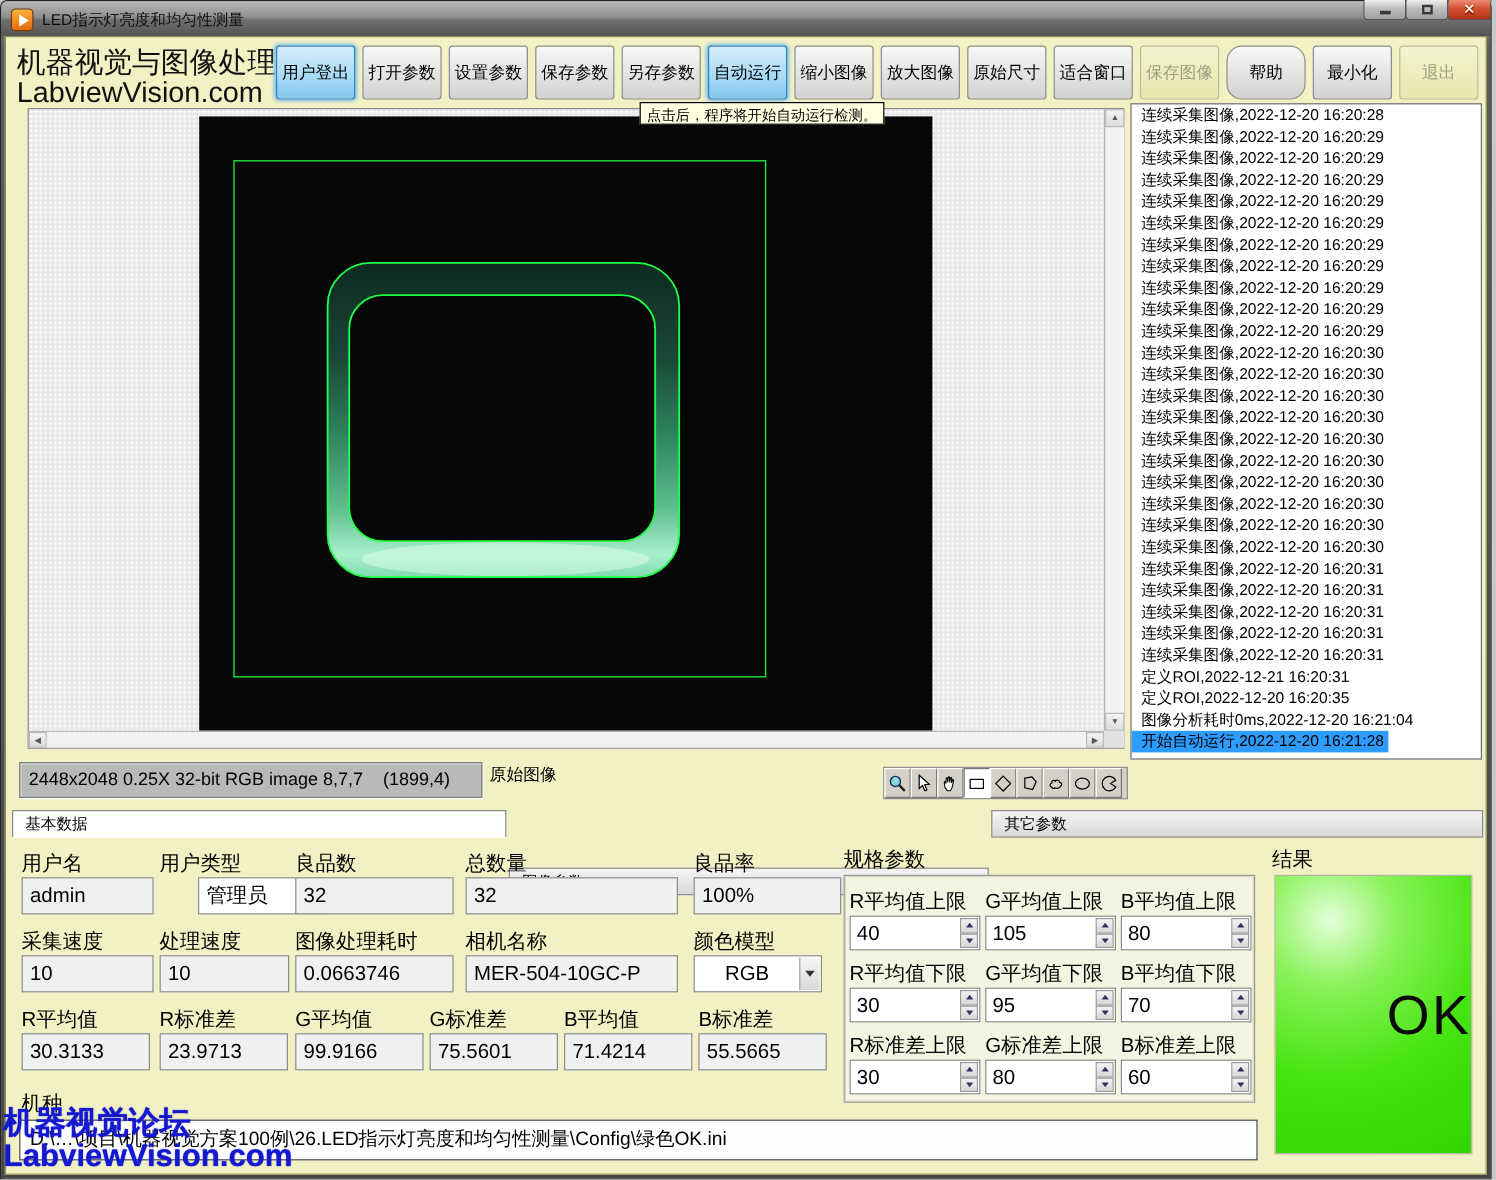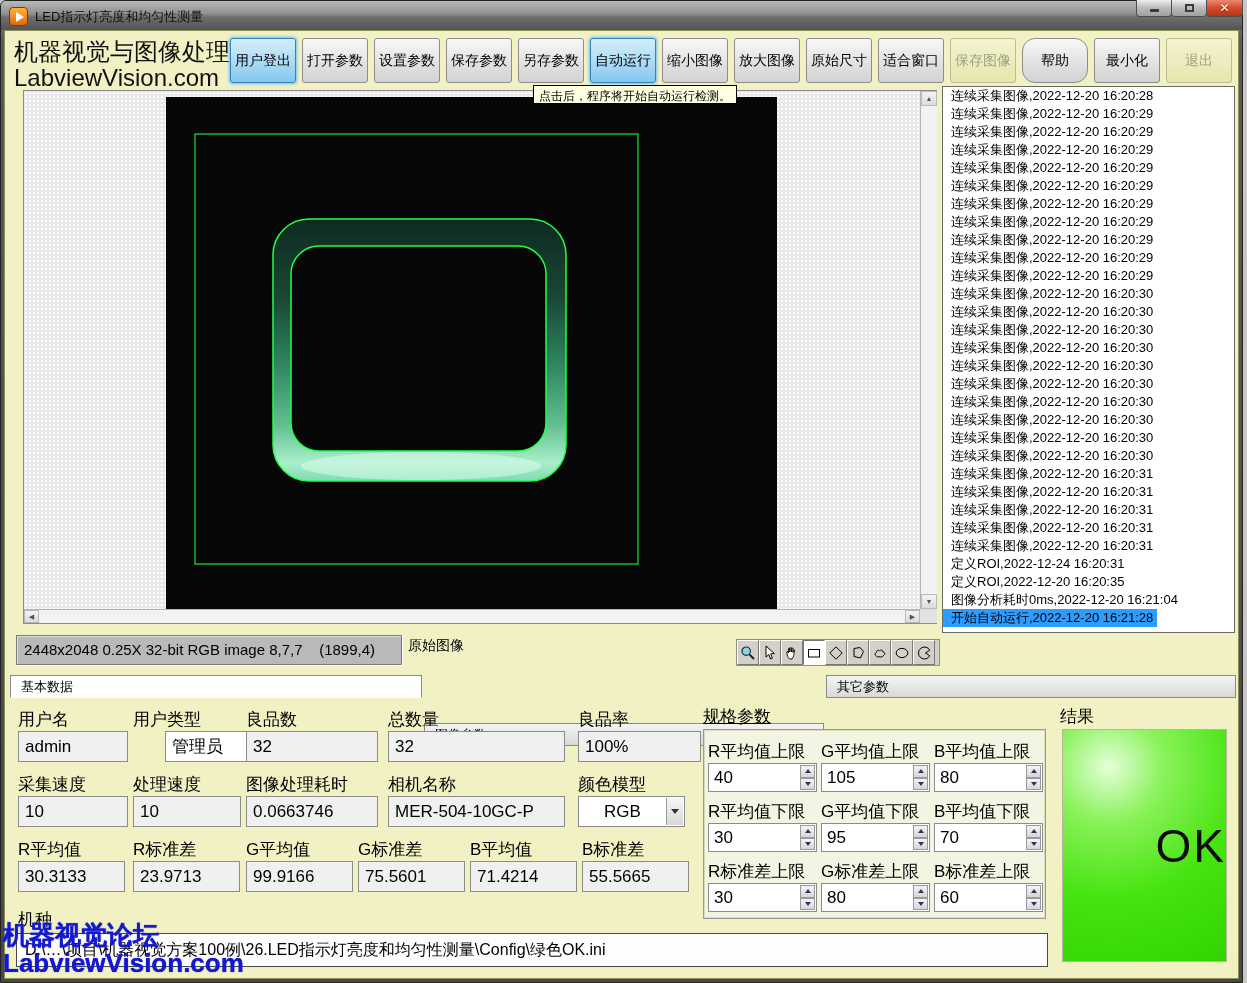--- a/index.html
+++ b/index.html
@@ -83,21 +83,21 @@
   .field { height:31px; background:#f0f0f0; border:1px solid #8c8c8c; font-size:17px; color:#000;
            line-height:29px; padding-left:6px; white-space:nowrap; overflow:hidden; }
   .combo { background:#fff; padding-right:18px; }
   .combo .drop { position:absolute; right:1px; top:1px; bottom:1px; width:17px;
                  background:linear-gradient(#f6f6f6,#d8d8d8); border-left:1px solid #9a9a9a;
                  display:flex; align-items:center; justify-content:center; }
   .combo .drop span { width:0; height:0; border-left:4px solid transparent; border-right:4px solid transparent;
                       border-top:5px solid #333; }
   .center { text-align:center; padding-left:0; }
 
-  .spec-title { left:703px; top:705px; font-size:17px; color:#000;text-decoration:underline; }
+  .spec-title { left:703px; top:705px; font-size:17px; color:#000; }
   .spec-box { left:703px; top:729px; width:343px; height:190px; background:#f4f4e2;
               border:1px solid #9a9a9a; box-shadow:0 0 0 1px #d9d9c2 inset; }
   .spin { background:#fff; border:1px solid #8c8c8c; height:29px; font-size:17px; line-height:27px;
           padding-left:5px; }
   .spinbtns { position:absolute; right:1px; top:1px; bottom:1px; width:15px; display:flex; flex-direction:column; }
   .spinbtns div { flex:1; background:linear-gradient(#f4f4f4,#d6d6d6); border:1px solid #9a9a9a;
                   display:flex; align-items:center; justify-content:center; }
   .up span { width:0;height:0;border-left:3.5px solid transparent;border-right:3.5px solid transparent;
              border-bottom:4px solid #33335f; }
   .dn span { width:0;height:0;border-left:3.5px solid transparent;border-right:3.5px solid transparent;
@@ -264,21 +264,21 @@
       <div class="logrow">连续采集图像,2022-12-20 16:20:30</div>
       <div class="logrow">连续采集图像,2022-12-20 16:20:30</div>
       <div class="logrow">连续采集图像,2022-12-20 16:20:30</div>
       <div class="logrow">连续采集图像,2022-12-20 16:20:30</div>
       <div class="logrow">连续采集图像,2022-12-20 16:20:30</div>
       <div class="logrow">连续采集图像,2022-12-20 16:20:31</div>
       <div class="logrow">连续采集图像,2022-12-20 16:20:31</div>
       <div class="logrow">连续采集图像,2022-12-20 16:20:31</div>
       <div class="logrow">连续采集图像,2022-12-20 16:20:31</div>
       <div class="logrow">连续采集图像,2022-12-20 16:20:31</div>
-      <div class="logrow">定义ROI,2022-12-24 16:20:31</div>
+      <div class="logrow">定义ROI,2022-12-21 16:20:31</div>
       <div class="logrow">定义ROI,2022-12-20 16:20:35</div>
       <div class="logrow">图像分析耗时0ms,2022-12-20 16:21:04</div>
       <div class="logrow sel">开始自动运行,2022-12-20 16:21:28</div>
     </div>
 
   <div id="tabs">
       <div class="abs tab active" style="left:10px;width:412px;">基本数据</div>
       <div class="abs tab" style="left:424px;width:400px;margin-top:48px;">图像参数</div>
       <div class="abs tab" style="left:826px;width:410px;">其它参数</div>
     </div>

